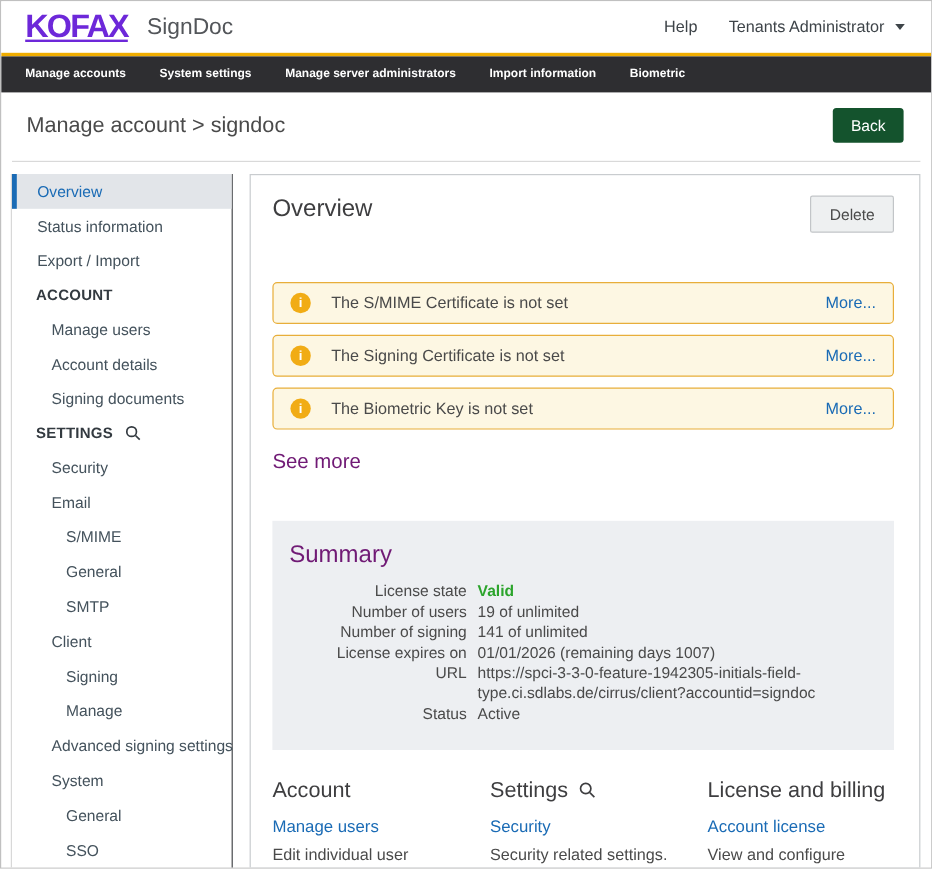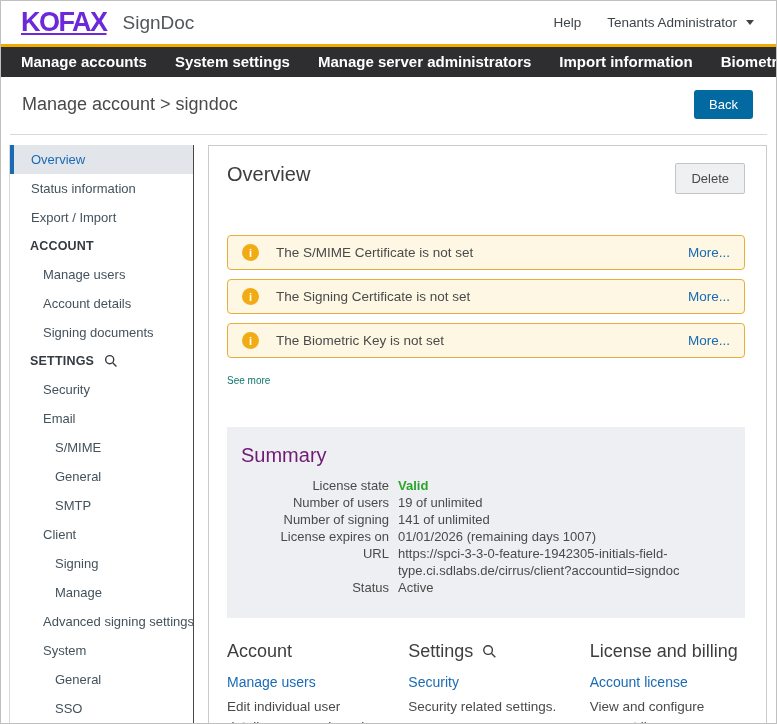--- a/index.html
+++ b/index.html
@@ -48,38 +48,38 @@
 
   
   .navbar {
     height: 30px;
     background: #2e2e31;
     display: flex; align-items: center;
     padding-left: 6px;
   }
   .nav-item {
     color: #fff;
-    font-size: 15px; font-weight: 600;
+    font-size: 10px; font-weight: 600;
     padding: 0 14px;
     line-height: 30px;
     cursor: pointer;
     white-space: nowrap;
   }
 
   
   .breadcrumb-row {
     margin: 0 9px;
     padding: 13px 14px 15px 12px;
     display: flex; align-items: center;
     border-bottom: 1px solid #d9d9d9;
   }
   .breadcrumb { font-size: 18px; color: #4a4a4a; }
   .back-button {
     margin-left: auto;
-    background: #0369a1; color: #fff;
+    background: #14532d; color: #fff;
     border: none; border-radius: 3px;
     font-size: 13px;
     font-family: "Liberation Sans", sans-serif;
     padding: 7px 15px;
     cursor: pointer;
   }
 
   
   .content {
     display: flex;
@@ -156,21 +156,21 @@
   }
   .alert-text { margin-left: 17px; font-size: 13.5px; color: #4a4a4a; }
   .alert-more {
     margin-left: auto;
     color: #1a6bb5; font-size: 13.5px;
     text-decoration: none; cursor: pointer;
   }
   .see-more {
     display: inline-block;
     margin-top: 8px;
-    color: #0f766e; font-size: 10px;
+    color: #701a75; font-size: 17px;
     text-decoration: none; cursor: pointer;
   }
 
   
   .summary-panel {
     margin-top: 39px;
     background: #edeff2;
     padding: 17px 20px 22px 14px;
   }
   .summary-title { font-size: 20px; font-weight: 400; color: #701a75; margin-bottom: 10px; }

